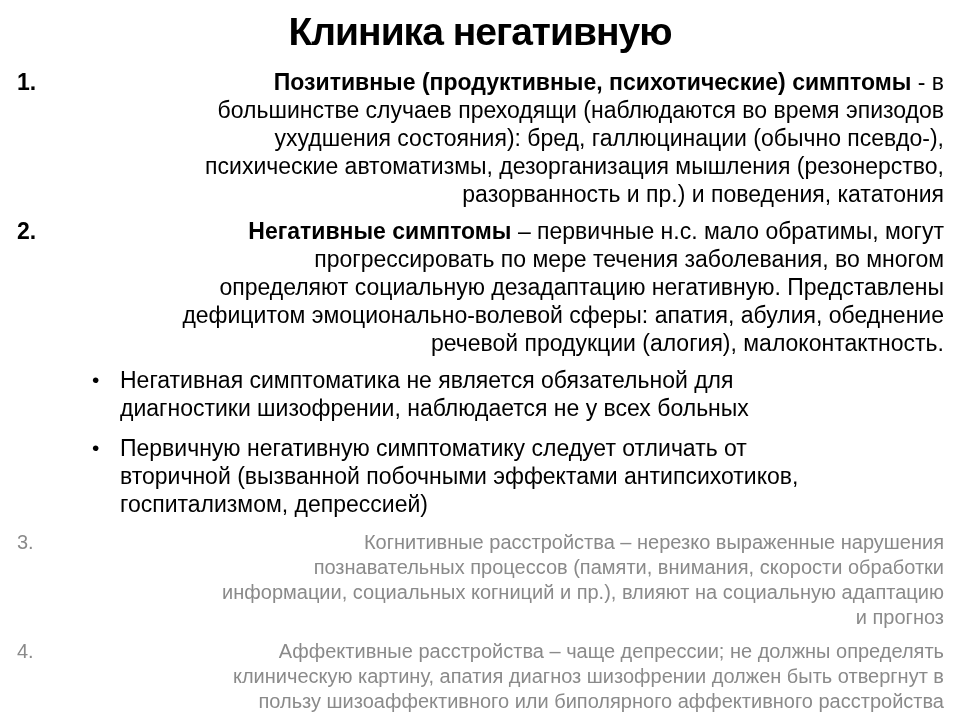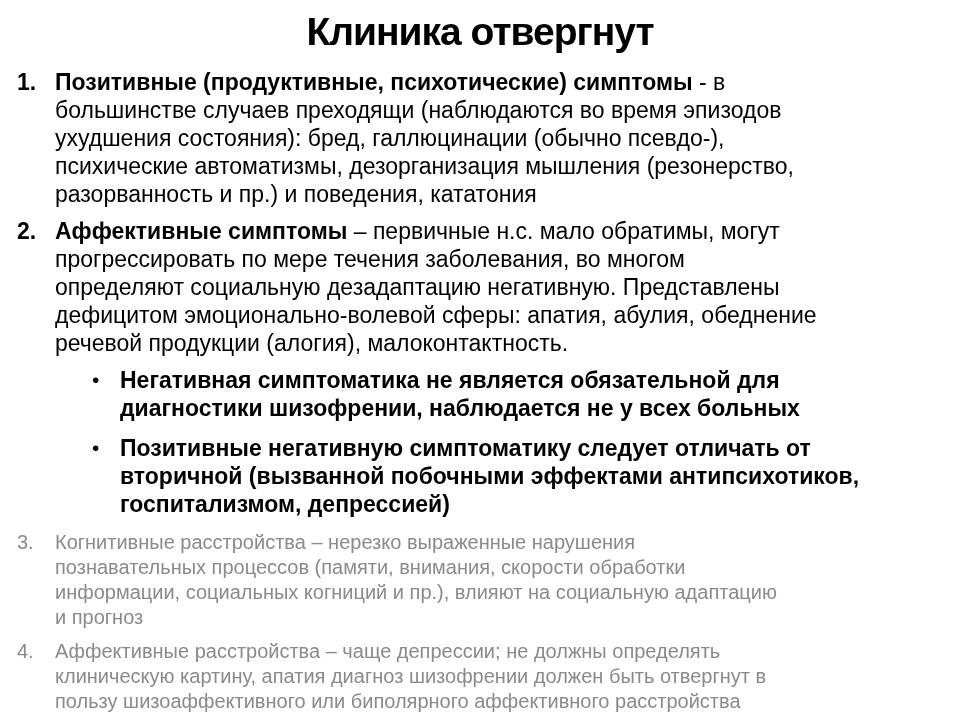--- a/index.html
+++ b/index.html
@@ -37,20 +37,21 @@
     align-items: flex-start;
     margin-bottom: 9px;
   }
   .item .num {
     flex: 0 0 38px;
     width: 38px;
   }
   .item .body {
     flex: 1;
     white-space: pre-wrap;
+    text-align: right;
   }
   .primary {
     font-size: 23px;
     line-height: 28px;
     color: #000000;
   }
   .primary .num {
     font-weight: bold;
   }
   .muted {
@@ -77,59 +78,58 @@
     color: #000000;
   }
   .bullet .marker {
     flex: 0 0 28px;
     width: 28px;
     font-size: 21px;
   }
   .bullet .body {
     flex: 1;
     white-space: pre-wrap;
-    font-weight: bold;
   }
 </style>
 </head>
 <body>
 
 <div class="slide">
 
-  <h1 class="slide-title">Клиника отвергнут</h1>
+  <h1 class="slide-title">Клиника негативную</h1>
 
   <div class="list">
 
     <div class="item primary">
       <span class="num">1.</span>
       <div class="body"><span class="bold">Позитивные (продуктивные, психотические) симптомы</span><span> - в
 большинстве случаев преходящи (наблюдаются во время эпизодов
 ухудшения состояния): бред, галлюцинации (обычно псевдо-),
 психические автоматизмы, дезорганизация мышления (резонерство,
 разорванность и пр.) и поведения, кататония</span></div>
     </div>
 
     <div class="item primary">
       <span class="num">2.</span>
-      <div class="body"><span class="bold">Аффективные симптомы</span><span> – первичные н.с. мало обратимы, могут
+      <div class="body"><span class="bold">Негативные симптомы</span><span> – первичные н.с. мало обратимы, могут
 прогрессировать по мере течения заболевания, во многом
 определяют социальную дезадаптацию негативную. Представлены
 дефицитом эмоционально-волевой сферы: апатия, абулия, обеднение
 речевой продукции (алогия), малоконтактность.</span></div>
     </div>
 
     <div class="bullets">
       <div class="bullet">
         <span class="marker">•</span>
         <div class="body">Негативная симптоматика не является обязательной для
 диагностики шизофрении, наблюдается не у всех больных</div>
       </div>
       <div class="bullet">
         <span class="marker">•</span>
-        <div class="body">Позитивные негативную симптоматику следует отличать от
+        <div class="body">Первичную негативную симптоматику следует отличать от
 вторичной (вызванной побочными эффектами антипсихотиков,
 госпитализмом, депрессией)</div>
       </div>
     </div>
 
     <div class="item muted">
       <span class="num">3.</span>
       <div class="body">Когнитивные расстройства – нерезко выраженные нарушения
 познавательных процессов (памяти, внимания, скорости обработки
 информации, социальных когниций и пр.), влияют на социальную адаптацию

